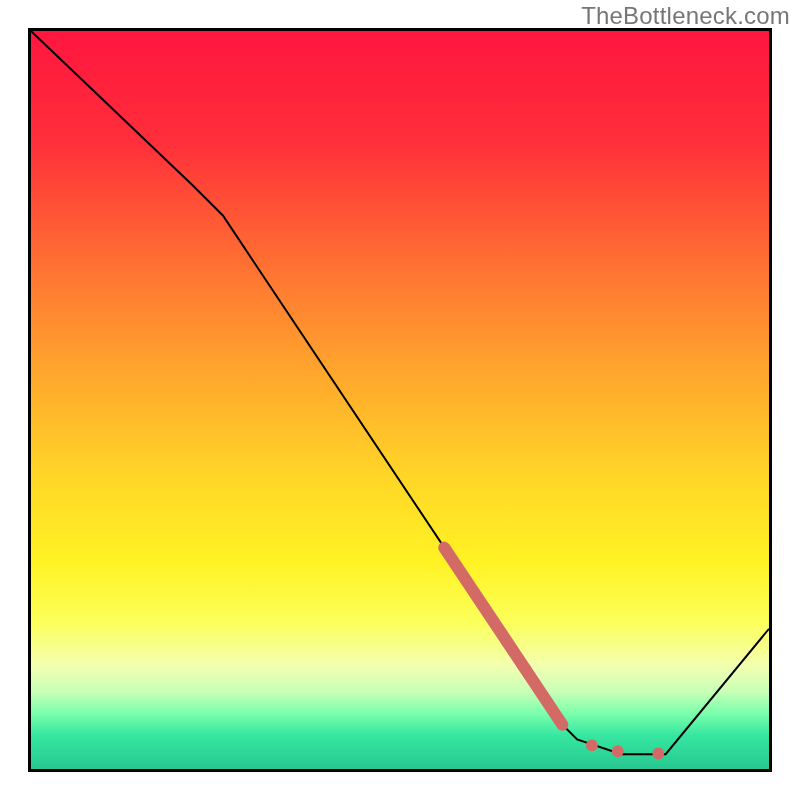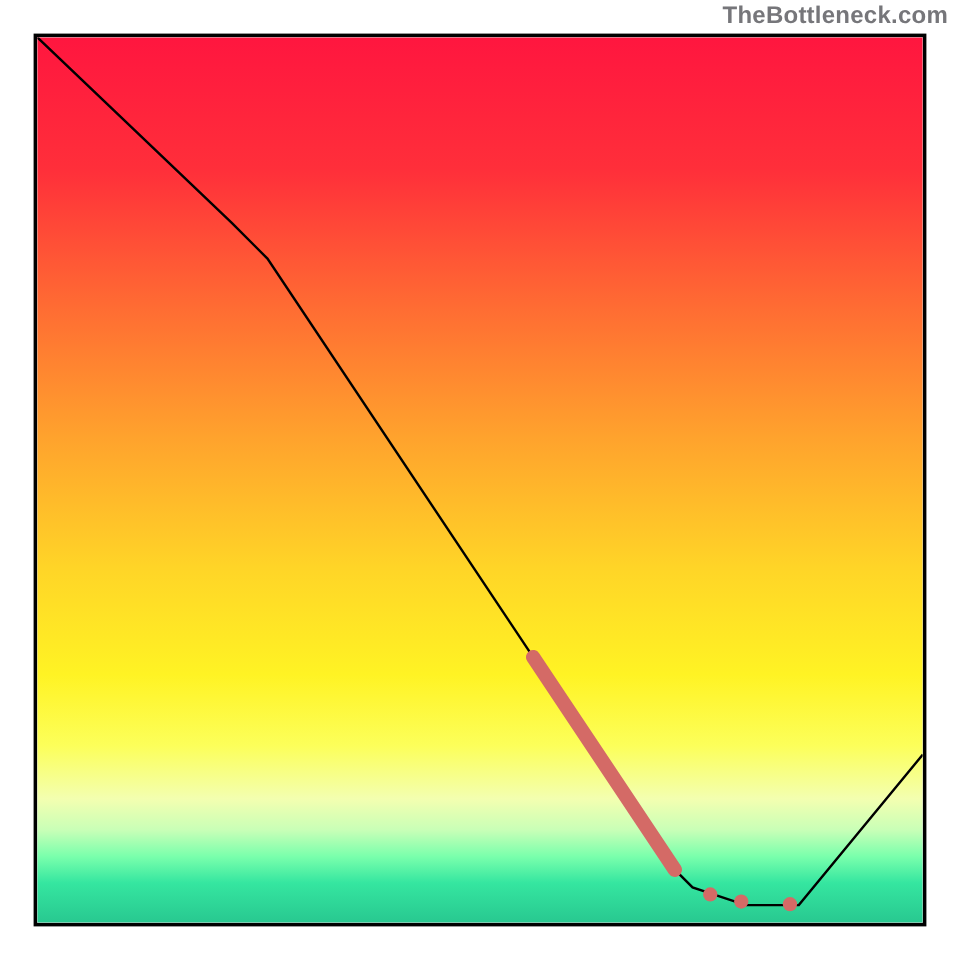--- a/index.html
+++ b/index.html
@@ -8,22 +8,22 @@
     width: 800px;
     height: 800px;
     overflow: hidden;
     font-family: Arial, Helvetica, sans-serif;
     background: #ffffff;
   }
   .attribution {
     position: absolute;
     top: 2px;
     right: 10px;
-    font-size: 20px;
-    font-weight: 700;
+    font-size: 24px;
+    font-weight: 400;
     color: #76767a;
     letter-spacing: 0.2px;
   }
   .plot-area {
     position: absolute;
     left: 28px;
     top: 28px;
     width: 744px;
     height: 744px;
     border: 3px solid #000;

